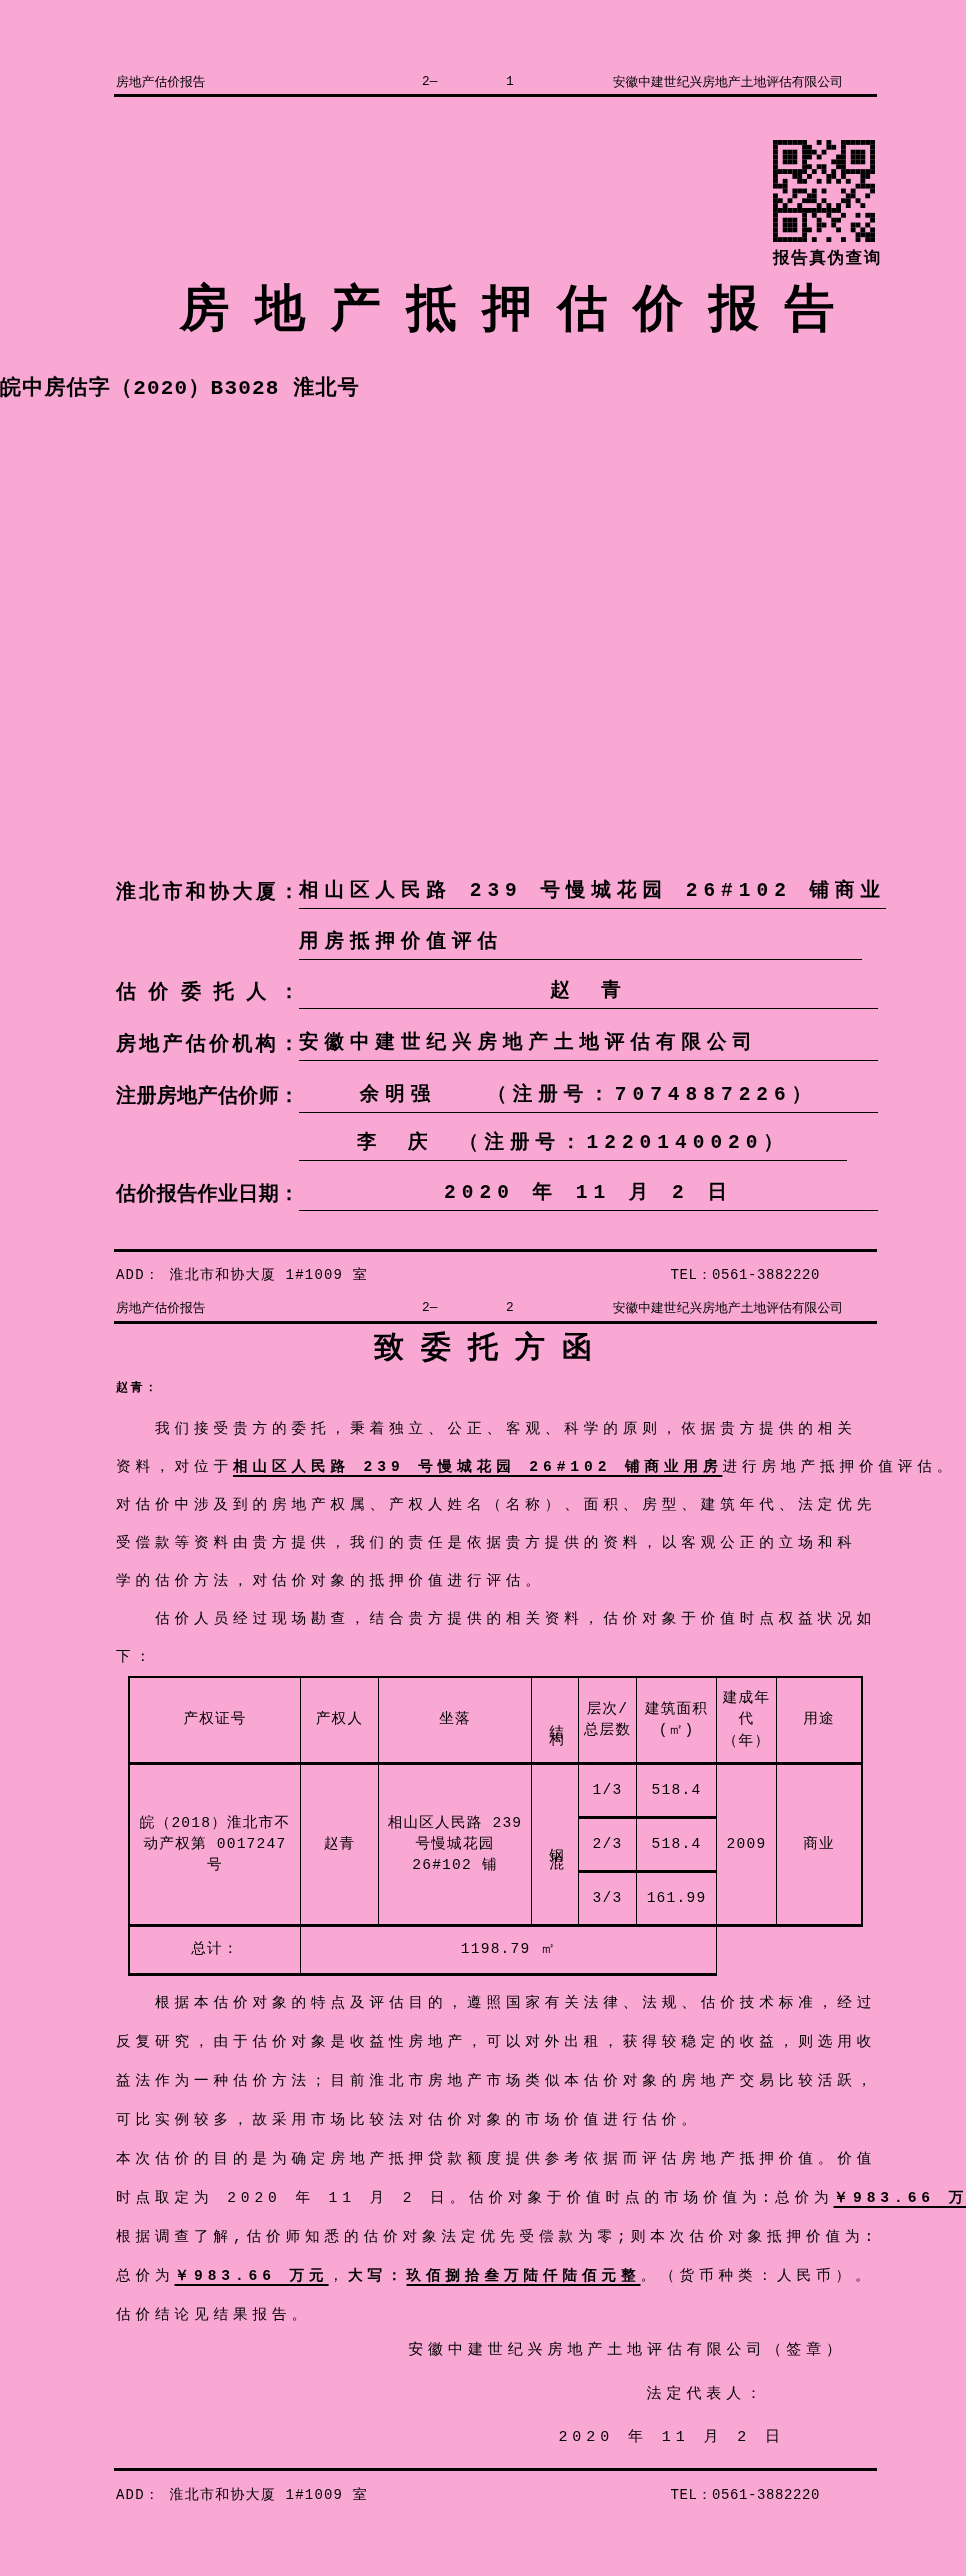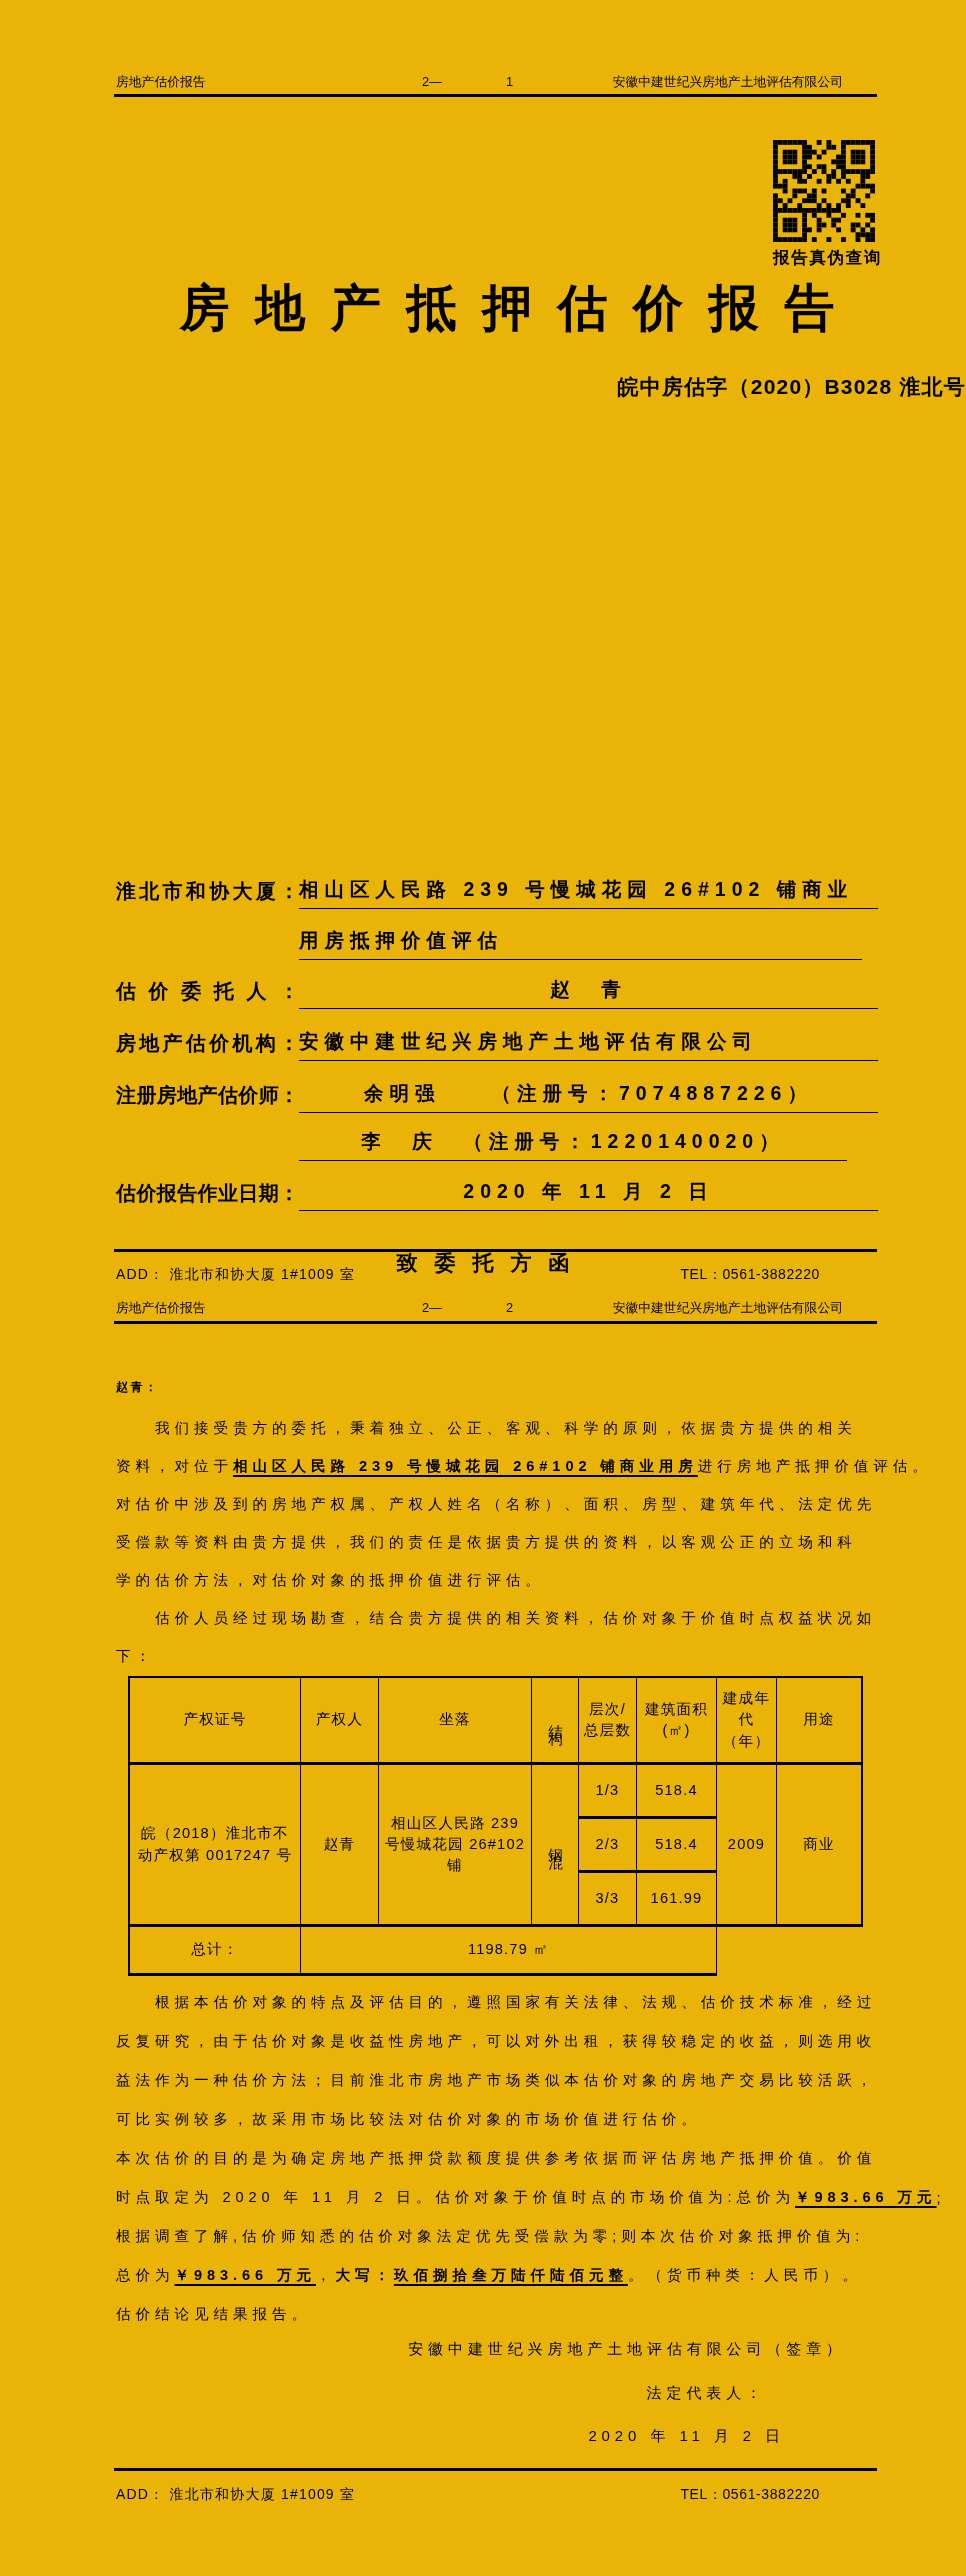--- a/index.html
+++ b/index.html
@@ -1,48 +1,48 @@
 <!DOCTYPE html>
 <html style="font-size:9.7px"><head>
 <meta charset="utf-8">
 <style>
   html,body{margin:0;padding:0;background:#fff;}
-  .page{position:relative;width:966px;height:2576px;background:#eab308;color:#000;
-        font-family:Liberation Sans, sans-serif;overflow:hidden;}
+  .page{position:relative;width:966px;height:2576px;background:#f9a8d4;color:#000;
+        font-family:Liberation Mono, monospace;overflow:hidden;}
   .rule{position:absolute;left:114px;width:763px;height:3px;background:#000;}
   
   .phead{position:absolute;left:116px;width:762px;height:18px;font-size:12.8px;white-space:nowrap;}
   .ph-left{position:absolute;left:0;top:0;}
   .ph-t{position:absolute;left:306px;top:0;}
   .ph-n{position:absolute;left:390px;top:0;}
   .ph-right{position:absolute;right:35px;top:0;}
   .pfoot{position:absolute;left:116px;width:762px;height:21px;font-size:14px;white-space:nowrap;}
   .pf-add{position:absolute;left:0;top:0;letter-spacing:1.2px;}
   .pf-tel{position:absolute;right:58px;top:0;letter-spacing:0.6px;}
   
   .qr{position:absolute;left:773px;top:140px;width:102px;text-align:left;}
   .qr-box{width:102px;height:102px;}
   .qr-label{margin-top:4.9px;font-weight:bold;font-size:16.4px;letter-spacing:1.8px;white-space:nowrap;}
   
   .doc-title{position:absolute;top:275px;left:0;width:100%;text-align:center;
              font-size:50px;font-weight:bold;letter-spacing:25.6px;text-indent:25.6px;white-space:nowrap;padding-left:24px;}
-  .doc-no{position:absolute;top:373px;left:0;width:100%;text-align:right;
+  .doc-no{position:absolute;top:373px;left:0;width:100%;text-align:left;
           font-size:21px;font-weight:bold;letter-spacing:1.2px;}
   .frow{position:absolute;left:116px;width:762px;display:flex;align-items:flex-end;height:34px;
         font-weight:bold;white-space:nowrap;}
   .flabel{display:inline-block;width:183px;font-size:20px;text-align:justify;text-align-last:justify;
           flex:none;padding-bottom:3.7px;}
   .fval{flex:1;border-bottom:1.8px solid #000;font-size:19.5px;letter-spacing:6px;
         padding-bottom:4.9px;min-height:24px;}
   .fval.c{text-align:center;}
   .fval.w925{flex:none;width:563px;}
   .fval.w900{flex:none;width:548px;}
   
-  .letter-title{position:absolute;top:1249px;left:0;width:100%;text-align:center;
-                font-size:21px;font-weight:bold;letter-spacing:17px;text-indent:17px;}
+  .letter-title{position:absolute;top:1327px;left:0;width:100%;text-align:center;
+                font-size:30px;font-weight:bold;letter-spacing:17px;text-indent:17px;}
   .salutation{position:absolute;left:116px;top:1379px;font-size:12px;font-weight:bold;letter-spacing:2.4px;}
   .bodyblock{position:absolute;left:116px;width:763px;}
   .bline{height:38px;display:flex;align-items:center;font-size:14.6px;letter-spacing:4.9px;white-space:nowrap;}
   .bb2 .bline{height:39px;text-align:center;}
   .bline.ind{padding-left:39px;}
   .bld{font-weight:bold;}
   .und{text-decoration:underline;text-underline-offset:4.3px;text-decoration-thickness:1.8px;}
   
   .tbl{position:absolute;left:128px;top:1676px;width:735px;display:grid;
        grid-template-columns:173px 78px 153px 47px 58px 80px 60px 86px;

